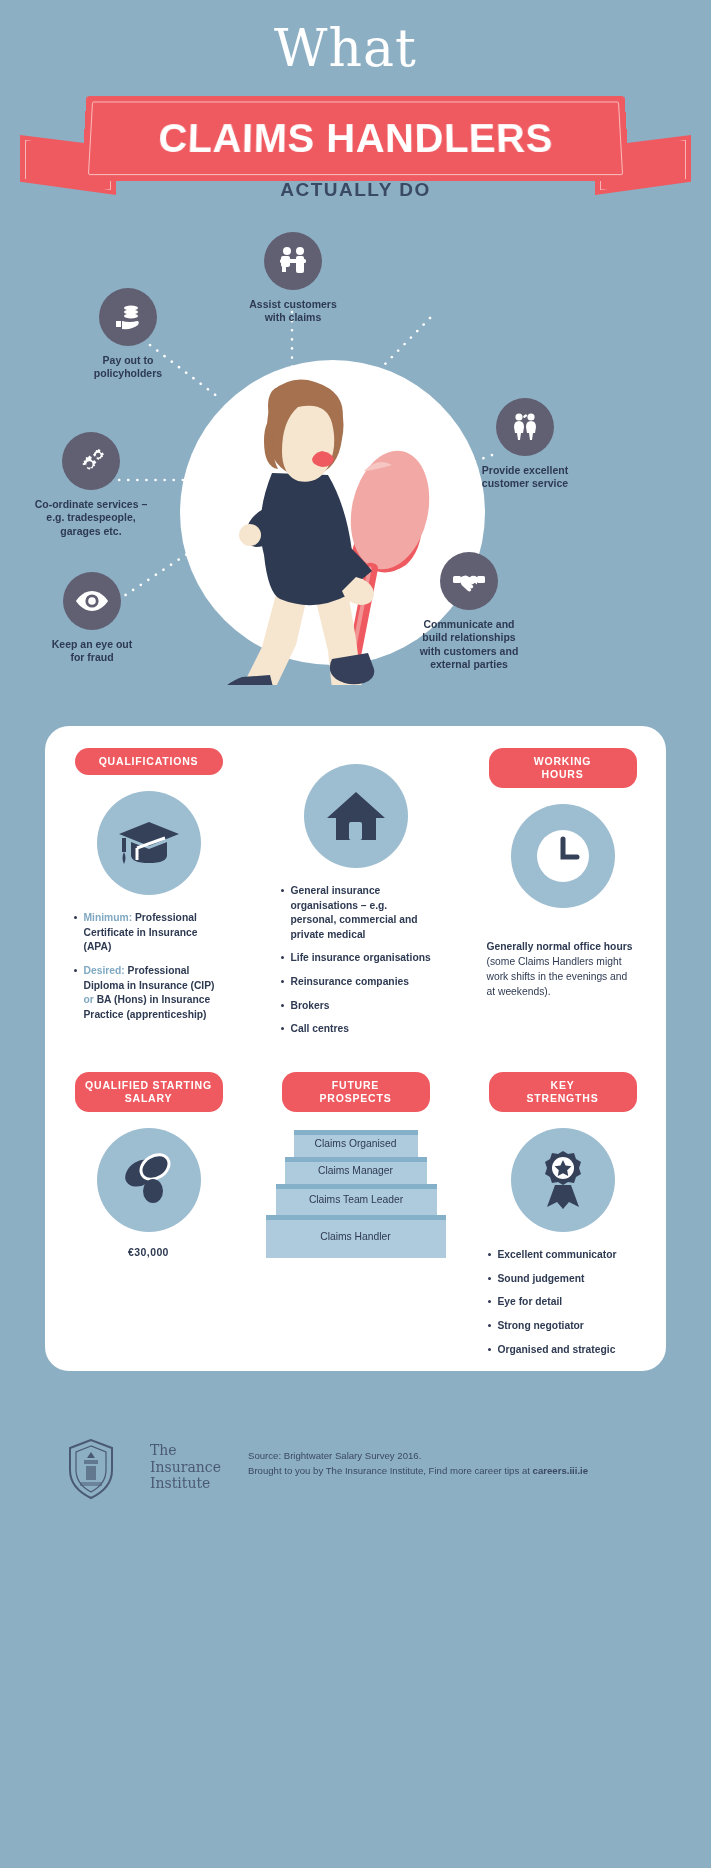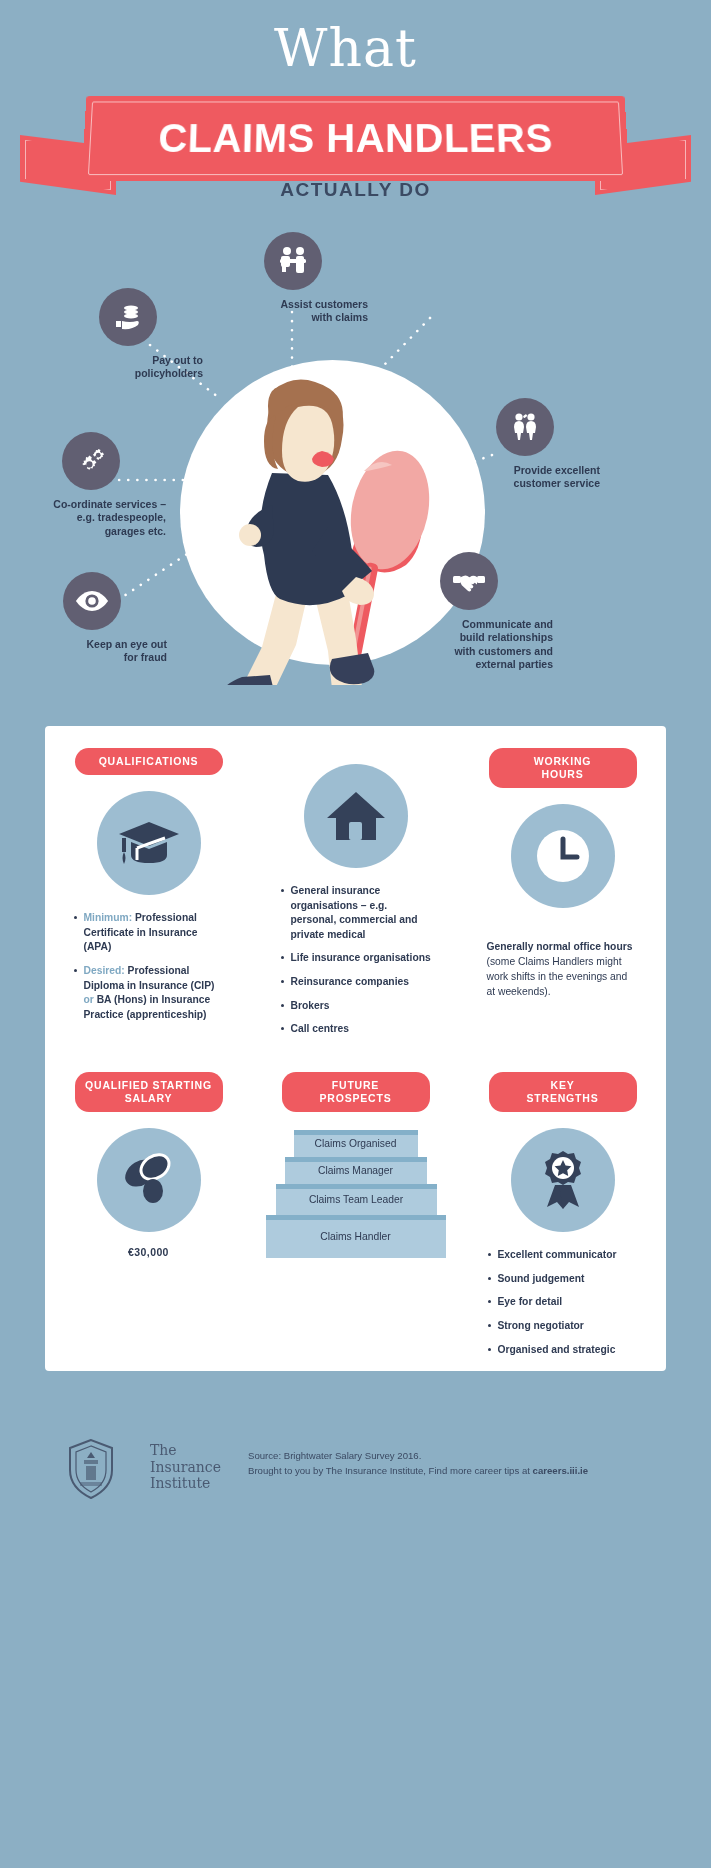--- a/index.html
+++ b/index.html
@@ -49,41 +49,41 @@
     font-size:19px;font-weight:bold;letter-spacing:1.5px;color:#3b4a63;
   }
 
   
   .hero-circle{
     position:absolute;left:180px;top:360px;width:305px;height:305px;
     background:#ffffff;border-radius:50%;
   }
   .person{position:absolute;left:180px;top:355px;width:330px;height:330px;}
 
-  .node{position:absolute;width:150px;text-align:right;}
+  .node{position:absolute;width:150px;text-align:center;}
   .node .disc{
     width:58px;height:58px;border-radius:50%;background:#615f72;
     margin:0 auto 8px auto;display:flex;align-items:center;justify-content:center;
   }
   .node .disc svg{display:block;}
   .node .lbl{
     font-size:10.5px;font-weight:bold;line-height:1.28;color:#2e3a52;
   }
   .n-assist{left:218px;top:232px;}
   .n-invest{left:375px;top:260px;}
   .n-pay{left:53px;top:288px;}
   .n-service{left:450px;top:398px;}
   .n-coord{left:16px;top:432px;}
   .n-comm{left:385px;top:552px;width:168px;}
   .n-fraud{left:17px;top:572px;}
 
   
   .panel{
     position:absolute;left:45px;top:726px;width:621px;height:645px;
-    background:#ffffff;border-radius:4px;
+    background:#ffffff;border-radius:24px;
   }
   .cardrow{position:absolute;left:0;width:621px;display:flex;}
   .card{width:207px;display:flex;flex-direction:column;align-items:center;}
   .pill{
     background:#ef5a60;color:#fff;border-radius:14px;
     padding:7px 0;width:148px;text-align:center;
     font-size:10.5px;font-weight:bold;letter-spacing:.8px;line-height:1.25;
   }
   .bigdisc{
     width:104px;height:104px;border-radius:50%;background:#9dbdd1;

